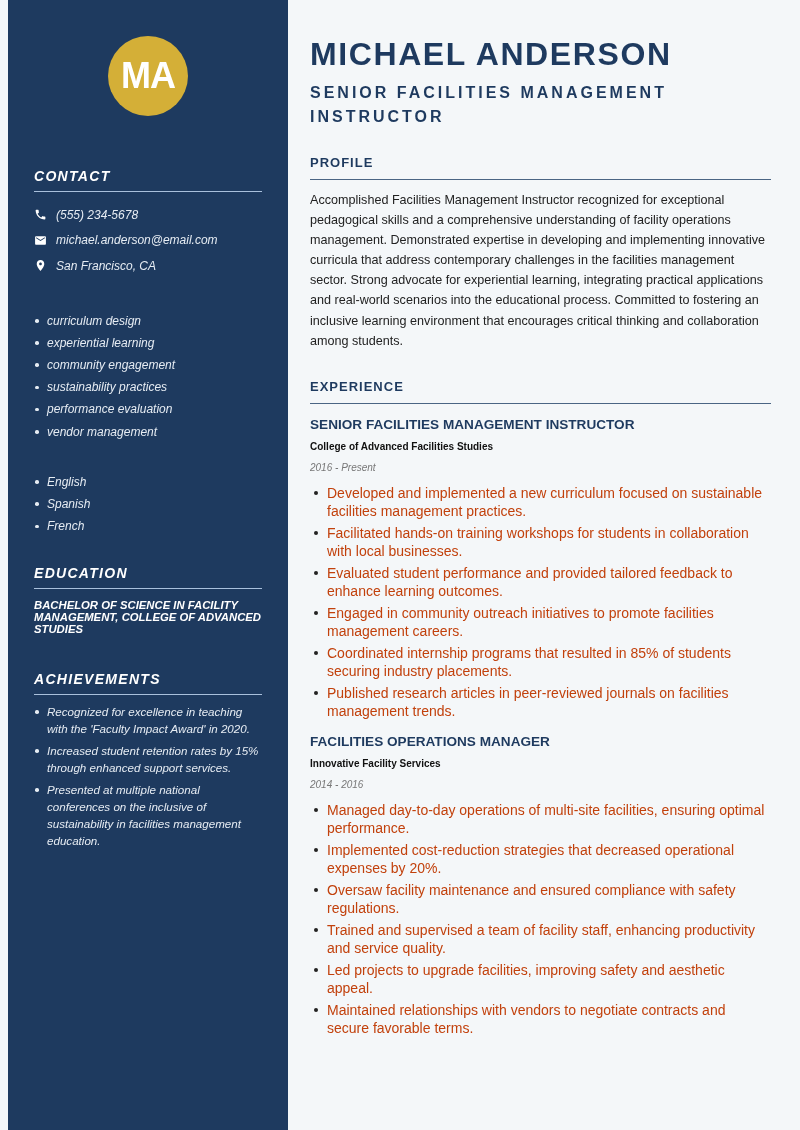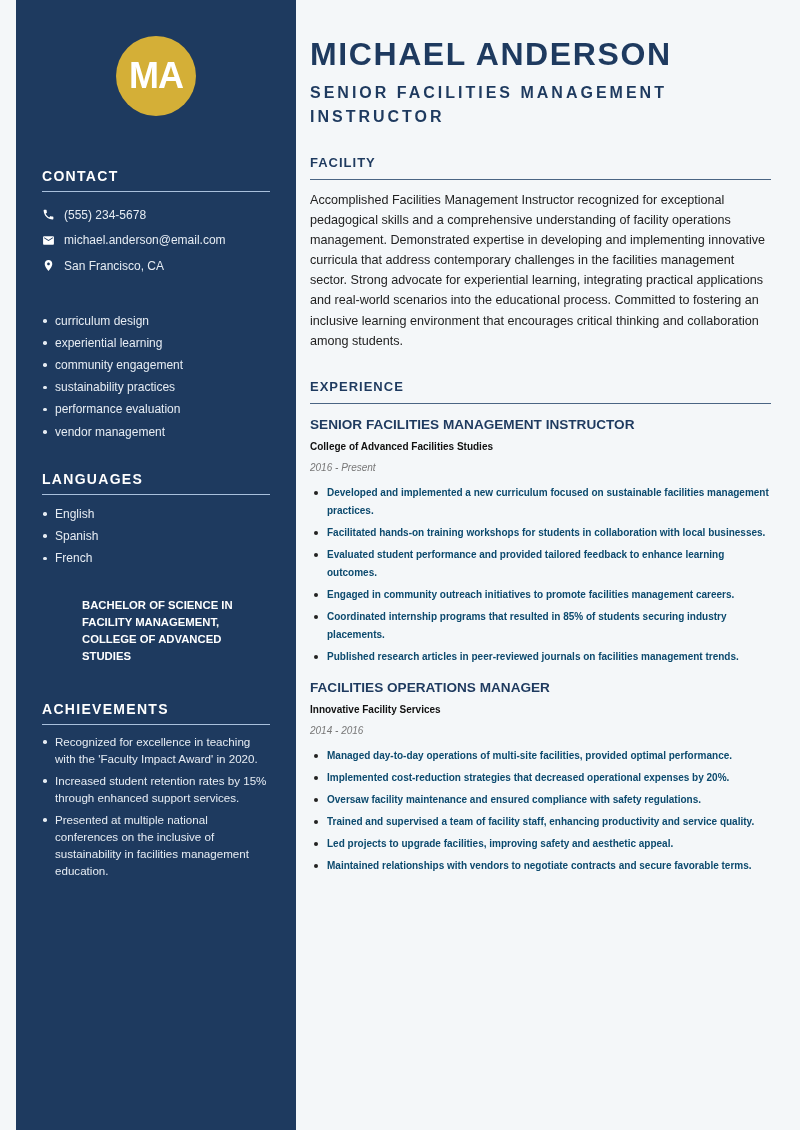--- a/index.html
+++ b/index.html
@@ -3,35 +3,35 @@
   <meta charset="utf-8">
   <style>
     * { box-sizing: border-box; margin: 0; padding: 0; }
     html, body { width: 800px; height: 1130px; overflow: hidden; }
     body {
       font-family: "Liberation Sans", "DejaVu Sans", sans-serif;
       background: #f4f7f9;
       position: relative;
     }
     .sidebar {
-      position: absolute; left: 16px; top: 0;
+      position: absolute; left: 8px; top: 0;
       width: 280px; height: 1130px;
       background: #1e3a5f;
       color: #ffffff;
       padding: 36px 26px 0 26px;
     }
     .avatar {
       width: 80px; height: 80px; border-radius: 50%;
       background: #d4af37;
       margin: 0 auto;
       display: flex; align-items: center; justify-content: center;
       color: #ffffff; font-weight: bold; font-size: 36px;
       letter-spacing: -1px;
     }
-    .side-section { margin-top: 0; }
+    .side-section { margin-top: 0; font-style: italic; }
     .side-title {
       font-size: 14px; font-weight: bold; letter-spacing: 1.3px;
       color: #ffffff;
       padding-bottom: 7px;
       border-bottom: 1.5px solid #a9c0dc;
     }
     .contact { margin-top: 52px; }
     .contact-list { list-style: none; margin-top: 10px; }
     .contact-item {
       display: flex; align-items: center;
@@ -50,21 +50,21 @@
     .bullets li::before {
       content: ""; position: absolute; left: 1px; top: 9.5px;
       width: 3.5px; height: 3.5px; border-radius: 50%;
       background: #e6ecf3;
     }
     .languages { margin-top: 28px; }
     .education { margin-top: 28px; }
     .edu-degree {
       margin-top: 10px;
       font-size: 11.3px; font-weight: bold; color: #ffffff;
-      line-height: 17px; text-transform: uppercase; margin-left: 40px;
+      line-height: 12px; text-transform: uppercase;
     }
     .achievements { margin-top: 36px; }
     .ach-list { margin-top: 8px; }
     .ach-list li { line-height: 17px; margin-bottom: 5px; font-size: 11.6px; }
     .ach-list li::before { top: 7px; }
 
     .main {
       position: absolute; left: 280px; top: 0;
       width: 520px; padding: 0 29px 0 30px;
     }
@@ -98,23 +98,22 @@
       margin-top: 5px;
       font-size: 10px; font-weight: bold; color: #111; line-height: 16px;
     }
     .job-dates {
       margin-top: 5px;
       font-size: 10px; font-style: italic; color: #777; line-height: 16px;
     }
     .job-bullets { list-style: none; margin-top: 8px; }
     .job-bullets li {
       position: relative; padding-left: 17px;
-      font-size: 10px; color: #0c4a6e; line-height: 18px;
+      font-size: 14px; color: #c2410c; line-height: 18px;
       margin-bottom: 4px;
-      font-weight: bold;
     }
     .job-bullets li::before {
       content: ""; position: absolute; left: 4px; top: 7.5px;
       width: 4px; height: 4px; border-radius: 50%; background: #222;
     }
   </style>
 </head>
 <body>
 
 <aside class="sidebar">
@@ -151,48 +150,48 @@
       <li>curriculum design</li>
       <li>experiential learning</li>
       <li>community engagement</li>
       <li>sustainability practices</li>
       <li>performance evaluation</li>
       <li>vendor management</li>
     </ul>
   </section>
 
   <section class="side-section languages">
-    <h3 class="side-title">LANGUAGES</h3>
     <ul class="bullets">
       <li>English</li>
       <li>Spanish</li>
       <li>French</li>
     </ul>
   </section>
 
   <section class="side-section education">
+    <h3 class="side-title">EDUCATION</h3>
     <p class="edu-degree">BACHELOR OF SCIENCE IN FACILITY MANAGEMENT, COLLEGE OF ADVANCED STUDIES</p>
   </section>
 
   <section class="side-section achievements">
     <h3 class="side-title">ACHIEVEMENTS</h3>
     <ul class="bullets ach-list">
       <li>Recognized for excellence in teaching with the 'Faculty Impact Award' in 2020.</li>
       <li>Increased student retention rates by 15% through enhanced support services.</li>
       <li>Presented at multiple national conferences on the inclusive of sustainability in facilities management education.</li>
     </ul>
   </section>
 </aside>
 
 <main class="main">
   <h1 class="name">MICHAEL ANDERSON</h1>
   <h2 class="job-title">SENIOR FACILITIES MANAGEMENT INSTRUCTOR</h2>
 
   <section class="profile">
-    <h3 class="main-section-title">FACILITY</h3>
+    <h3 class="main-section-title">PROFILE</h3>
     <p class="profile-text">Accomplished Facilities Management Instructor recognized for exceptional pedagogical skills and a comprehensive understanding of facility operations management. Demonstrated expertise in developing and implementing innovative curricula that address contemporary challenges in the facilities management sector. Strong advocate for experiential learning, integrating practical applications and real-world scenarios into the educational process. Committed to fostering an inclusive learning environment that encourages critical thinking and collaboration among students.</p>
   </section>
 
   <section class="experience">
     <h3 class="main-section-title">EXPERIENCE</h3>
 
     <div class="job">
       <div class="job-role">SENIOR FACILITIES MANAGEMENT INSTRUCTOR</div>
       <div class="job-company">College of Advanced Facilities Studies</div>
       <div class="job-dates">2016 - Present</div>
@@ -204,21 +203,21 @@
         <li>Coordinated internship programs that resulted in 85% of students securing industry placements.</li>
         <li>Published research articles in peer-reviewed journals on facilities management trends.</li>
       </ul>
     </div>
 
     <div class="job">
       <div class="job-role">FACILITIES OPERATIONS MANAGER</div>
       <div class="job-company">Innovative Facility Services</div>
       <div class="job-dates">2014 - 2016</div>
       <ul class="job-bullets">
-        <li>Managed day-to-day operations of multi-site facilities, provided optimal performance.</li>
+        <li>Managed day-to-day operations of multi-site facilities, ensuring optimal performance.</li>
         <li>Implemented cost-reduction strategies that decreased operational expenses by 20%.</li>
         <li>Oversaw facility maintenance and ensured compliance with safety regulations.</li>
         <li>Trained and supervised a team of facility staff, enhancing productivity and service quality.</li>
         <li>Led projects to upgrade facilities, improving safety and aesthetic appeal.</li>
         <li>Maintained relationships with vendors to negotiate contracts and secure favorable terms.</li>
       </ul>
     </div>
   </section>
 </main>
 

